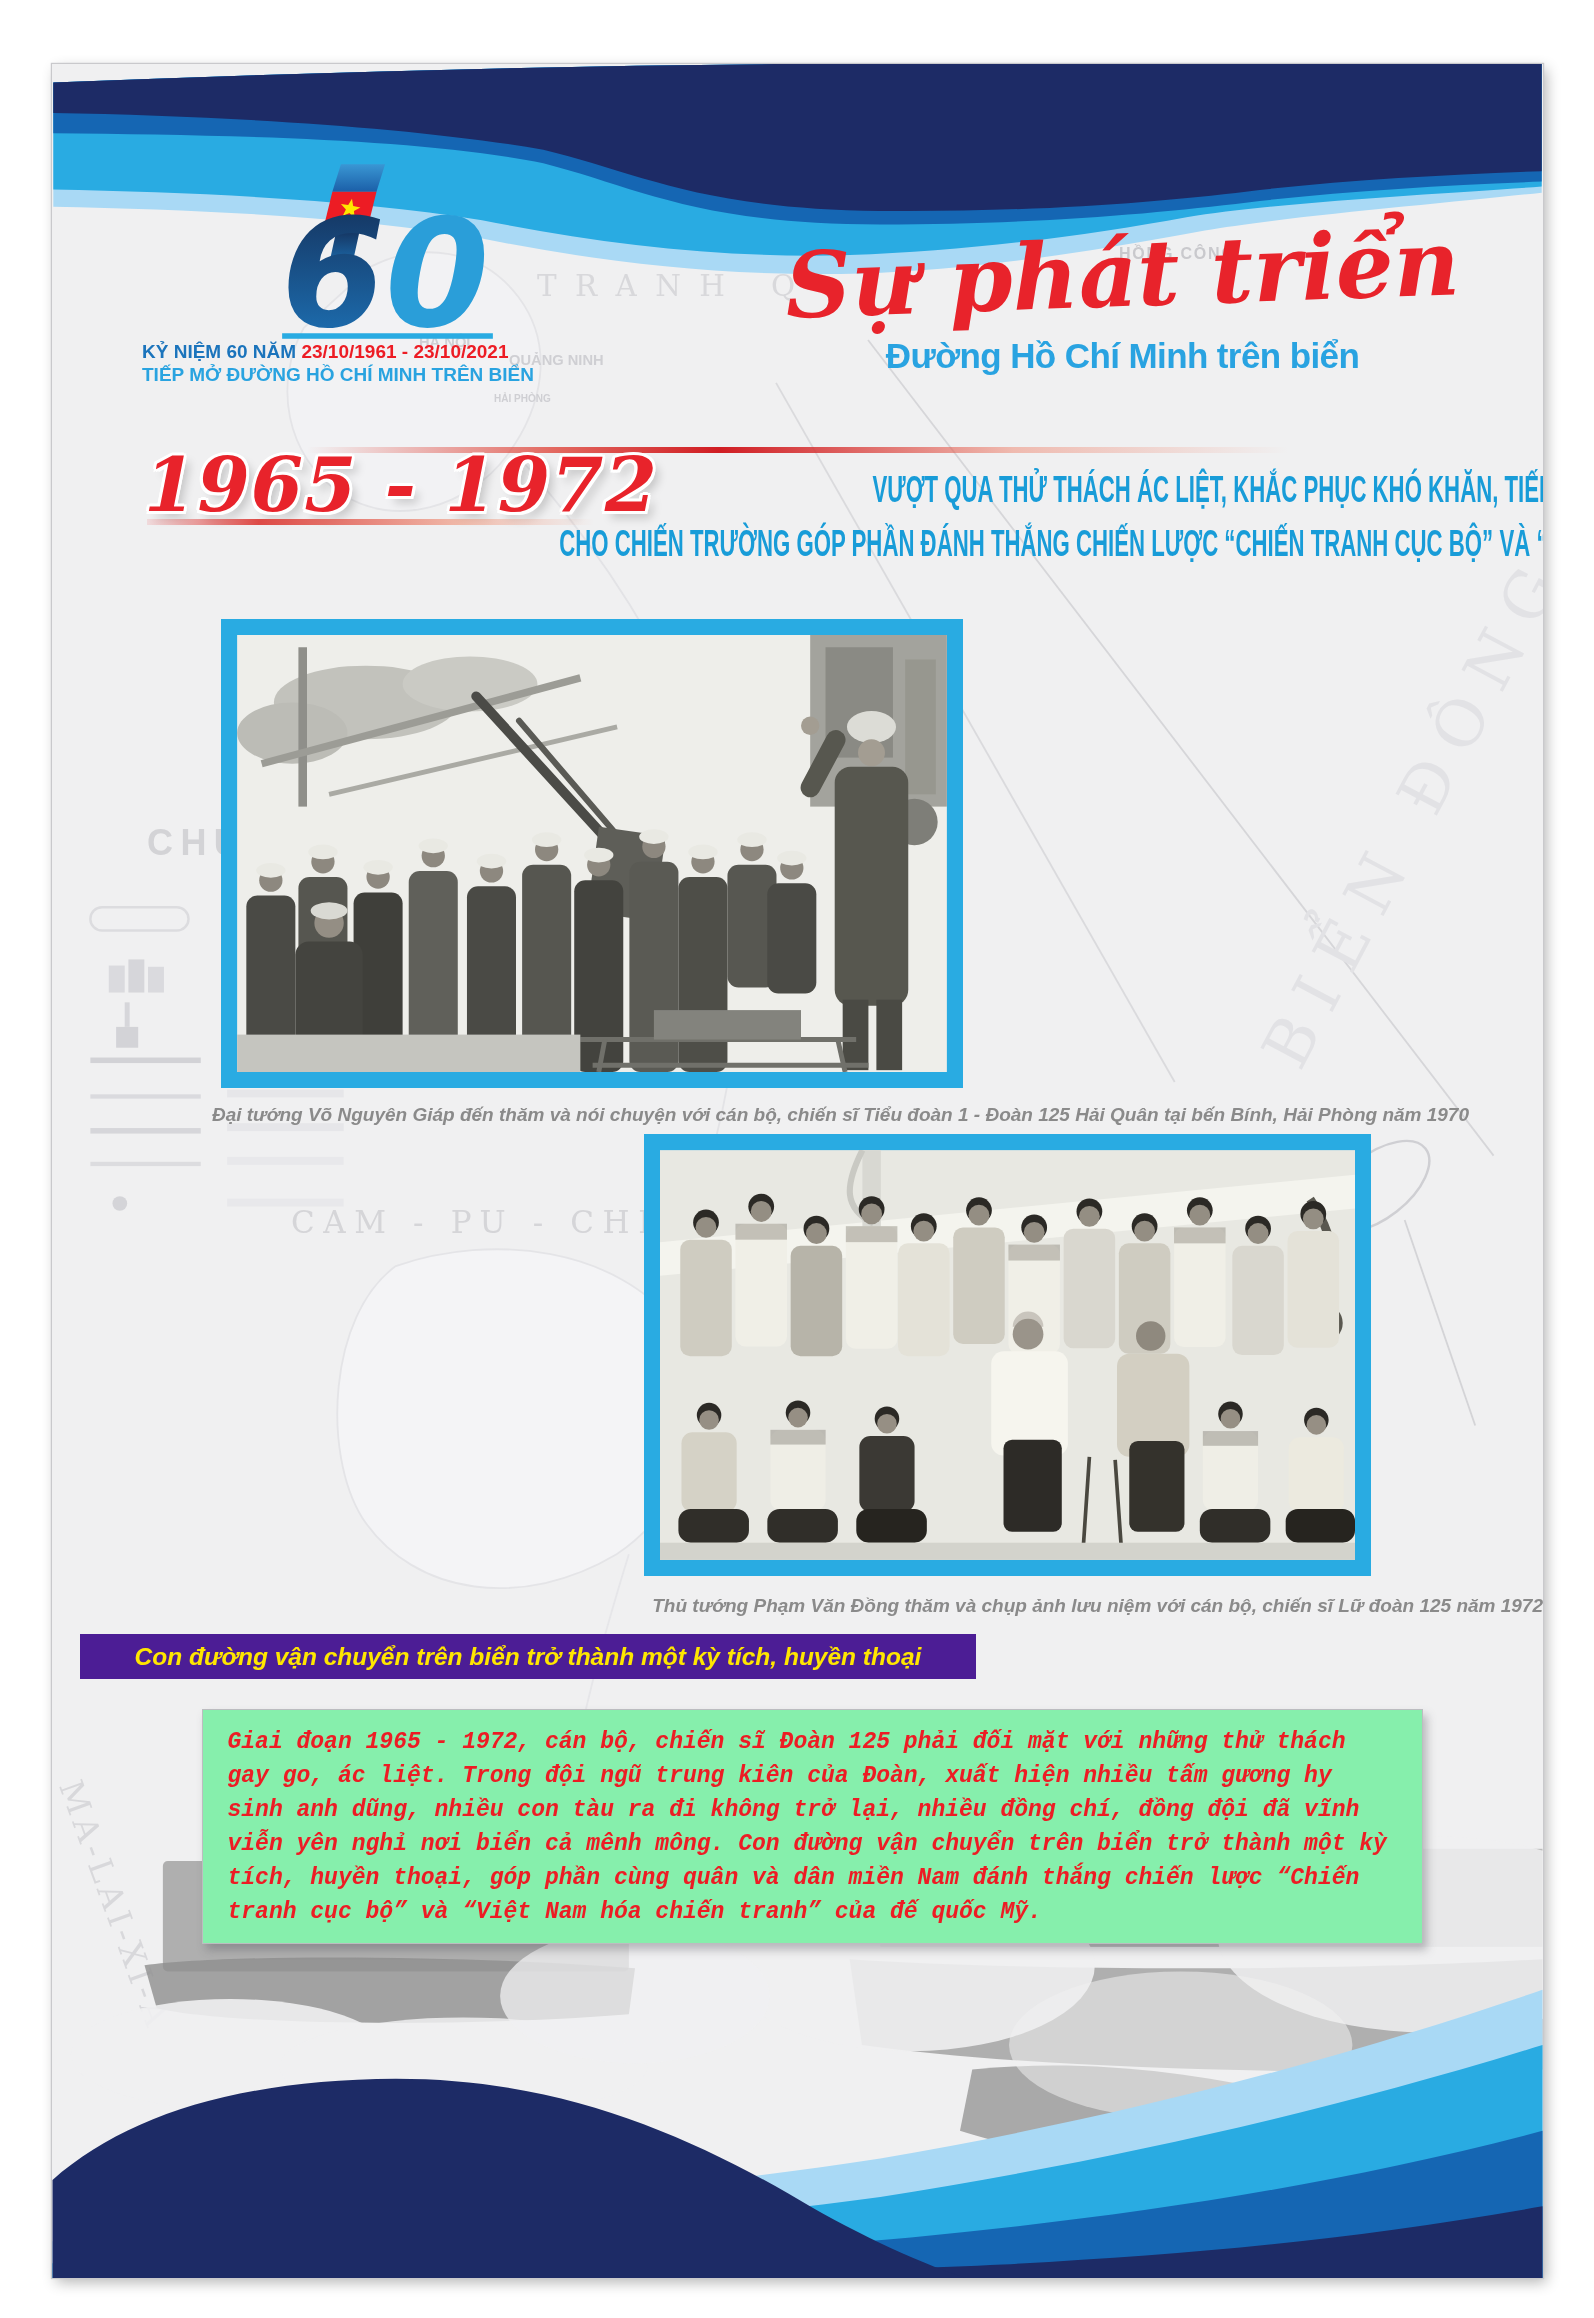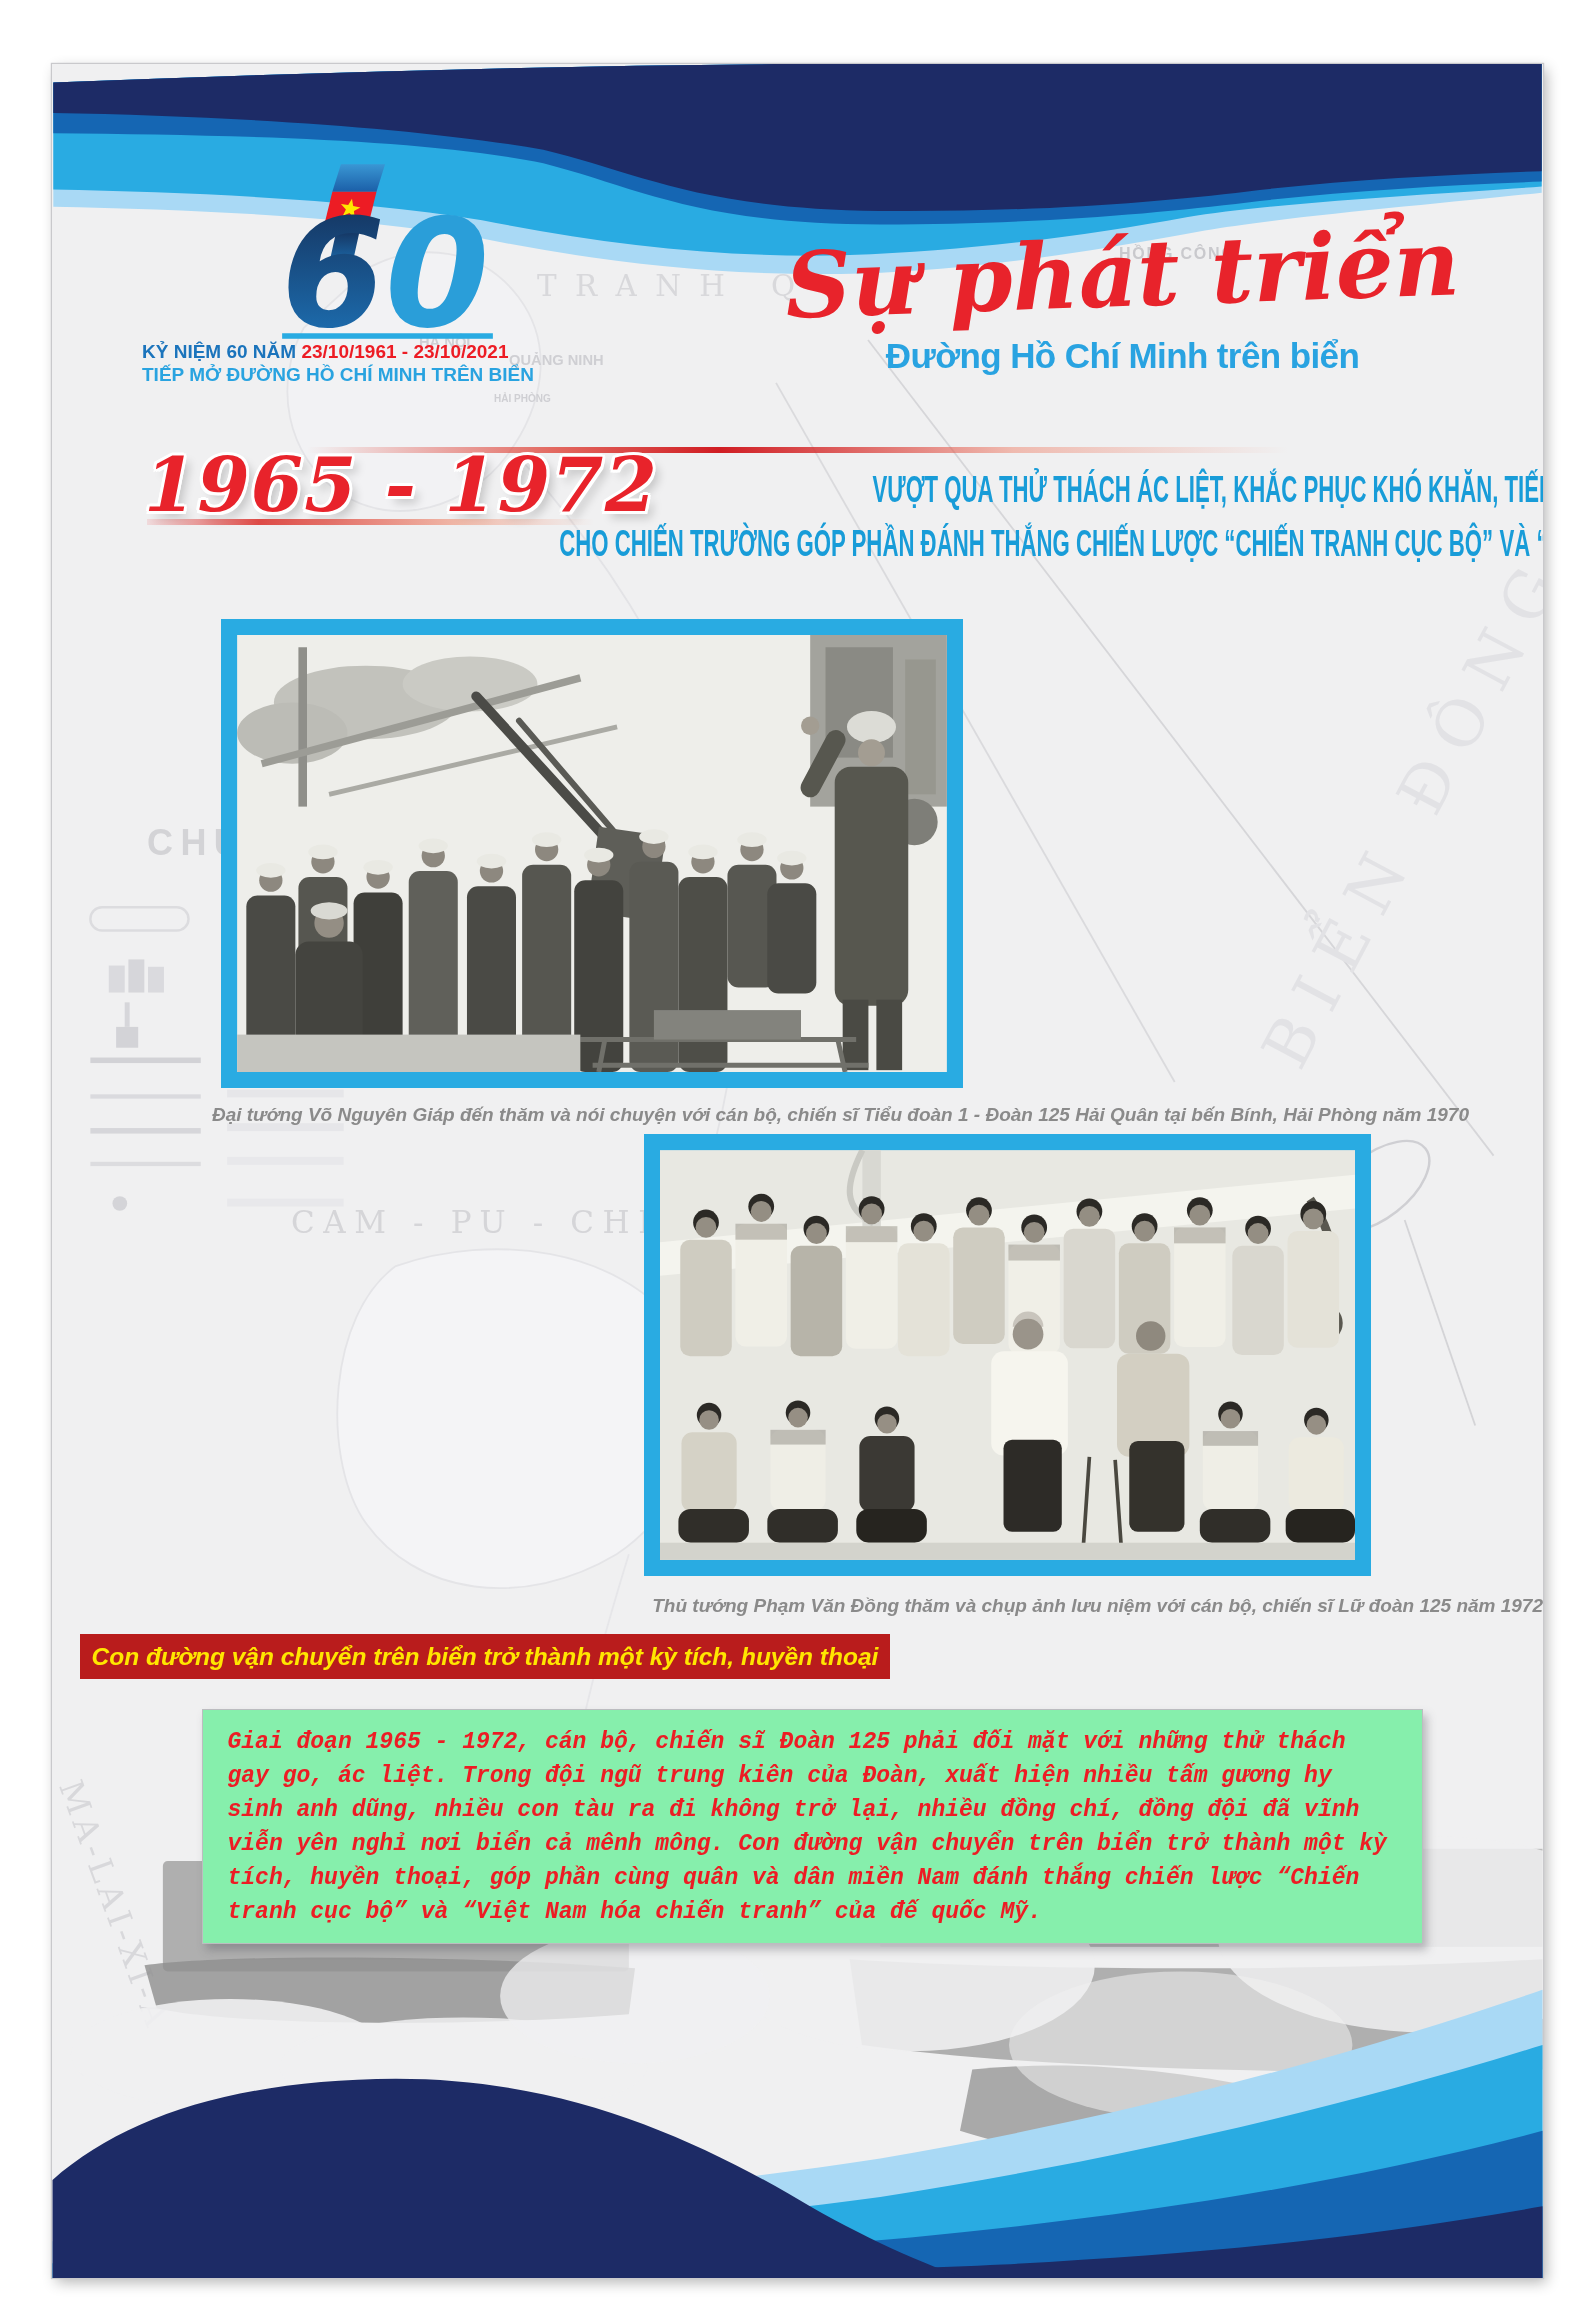--- a/index.html
+++ b/index.html
@@ -57,21 +57,21 @@
   
   .photo-frame{position:absolute;z-index:5;background:#29abe2;border:16px solid #29abe2;box-sizing:border-box;}
   .photo-1{left:169px;top:555px;width:742px;height:469px;}
   .photo-2{left:592px;top:1070px;width:727px;height:442px;}
   .photo-caption{position:absolute;z-index:5;text-align:right;font-style:italic;font-weight:bold;
                  font-size:19px;color:#8a8a8a;white-space:nowrap;}
   .caption-1{left:74px;top:1040px;width:1343px;}
   .caption-2{left:368px;top:1531px;width:1123px;}
 
   
-  .banner{left:28px;top:1570px;width:810px;height:45px;background:#b91c1c;z-index:6;
+  .banner{left:28px;top:1570px;width:896px;height:45px;background:#4c1d95;z-index:6;
           display:flex;align-items:center;justify-content:center;}
   .banner-text{color:#ffe600;font-style:italic;font-weight:bold;font-size:24.5px;white-space:nowrap;}
   .para-box{left:150px;top:1645px;width:1221px;box-sizing:border-box;background:#86efac;z-index:6;
             border:1.2px solid #bcbcc0;box-shadow:4.3px 5.5px 8.6px rgba(80,80,90,.35);padding:14.7px 24.5px;font-family:Liberation Mono, monospace;}
   .para-text{color:#ed1c24;font-style:italic;font-weight:bold;font-size:23px;line-height:34px;text-align:left;}
 </style>
 </head>
 <body>
 
 <div class="page">

